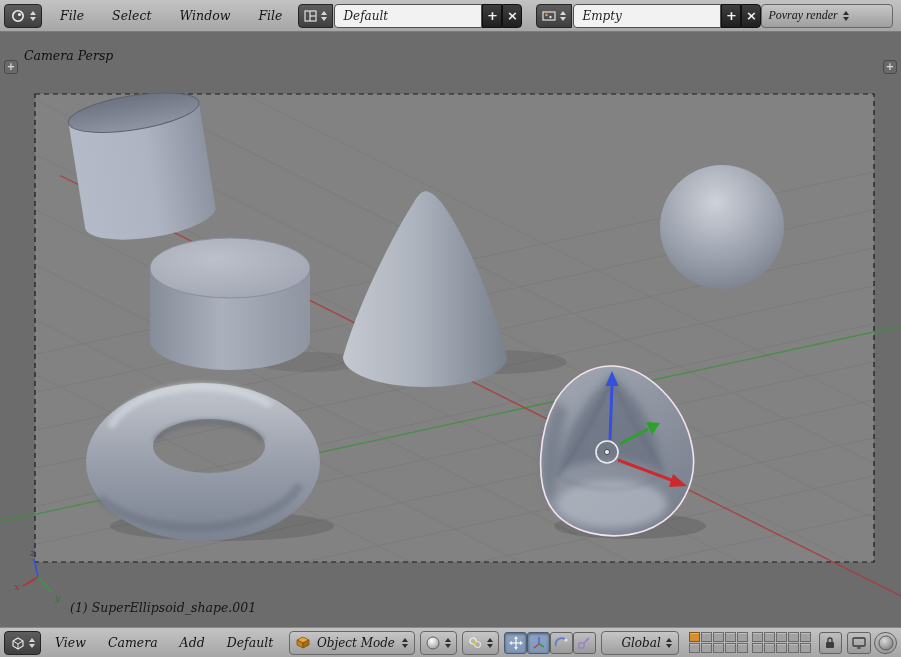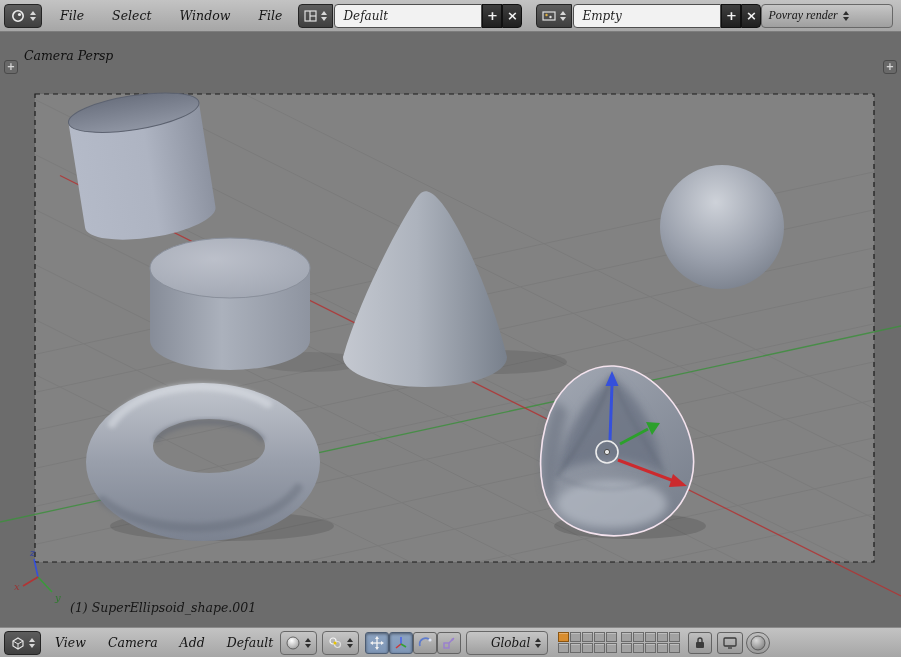--- a/index.html
+++ b/index.html
@@ -340,20 +340,32 @@
         </span>
     </div>
 
     <div class="menus">
       <span class="menu-item">View</span>
       <span class="menu-item">Camera</span>
       <span class="menu-item">Add</span>
       <span class="menu-item">Default</span>
     </div>
 
+    <div class="btn-gray" style="margin-left:14px; width:132px; justify-content:space-between;">
+      <svg width="14" height="13" viewBox="0 0 14 13">
+        <polygon points="7,1 13,4 7,7 1,4" fill="#f0a33a" stroke="#7a5310" stroke-width=".8"></polygon>
+        <polygon points="1,4 7,7 7,12 1,9" fill="#c87f1f" stroke="#7a5310" stroke-width=".8"></polygon>
+        <polygon points="13,4 7,7 7,12 13,9" fill="#a96a15" stroke="#7a5310" stroke-width=".8"></polygon>
+      </svg>
+      <span>Object Mode</span>
+      <span class="spin dark">
+          <b class="up"></b>
+          <b class="dn"></b>
+        </span>
+    </div>
 
     <div class="btn-gray" style="margin-left:5px; padding:0 5px;">
       <svg width="14" height="14" viewBox="0 0 14 14">
         <defs>
             <radialGradient id="gShadeIcon" cx=".4" cy=".3" r=".9">
           <stop offset="0" stop-color="#ffffff"></stop>
               <stop offset="1" stop-color="#8a8a8a"></stop>
         </radialGradient>
           </defs>
         <circle cx="7" cy="7" r="6" fill="url(#gShadeIcon)" stroke="#4d4d4d" stroke-width=".8"></circle>

